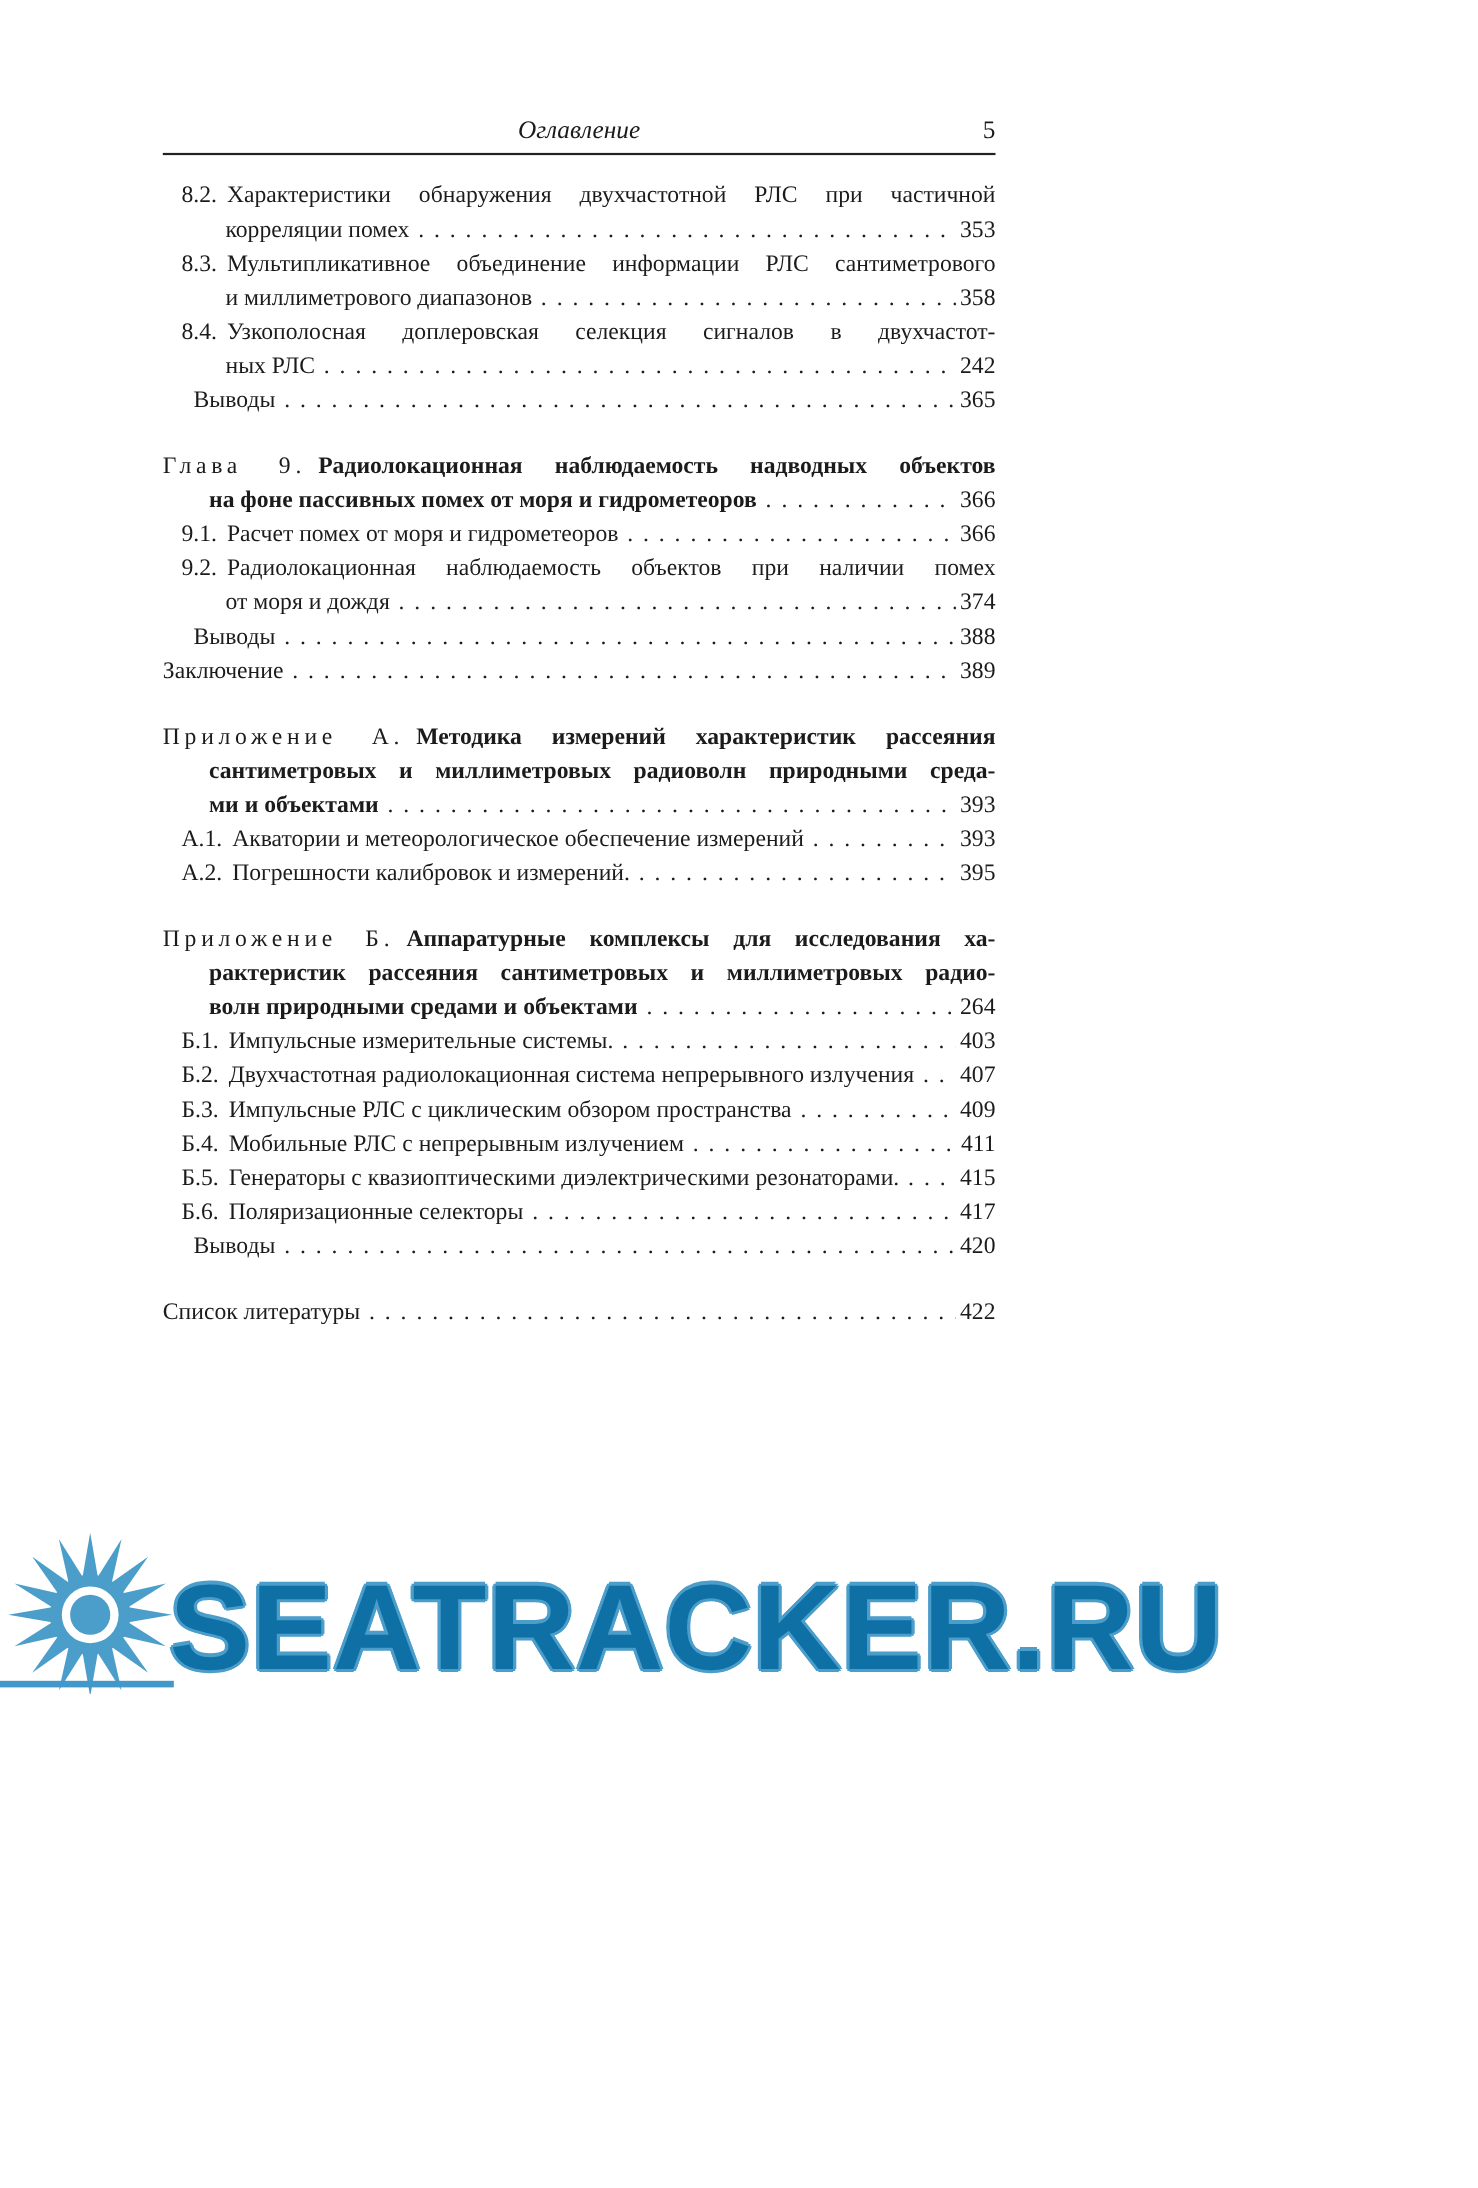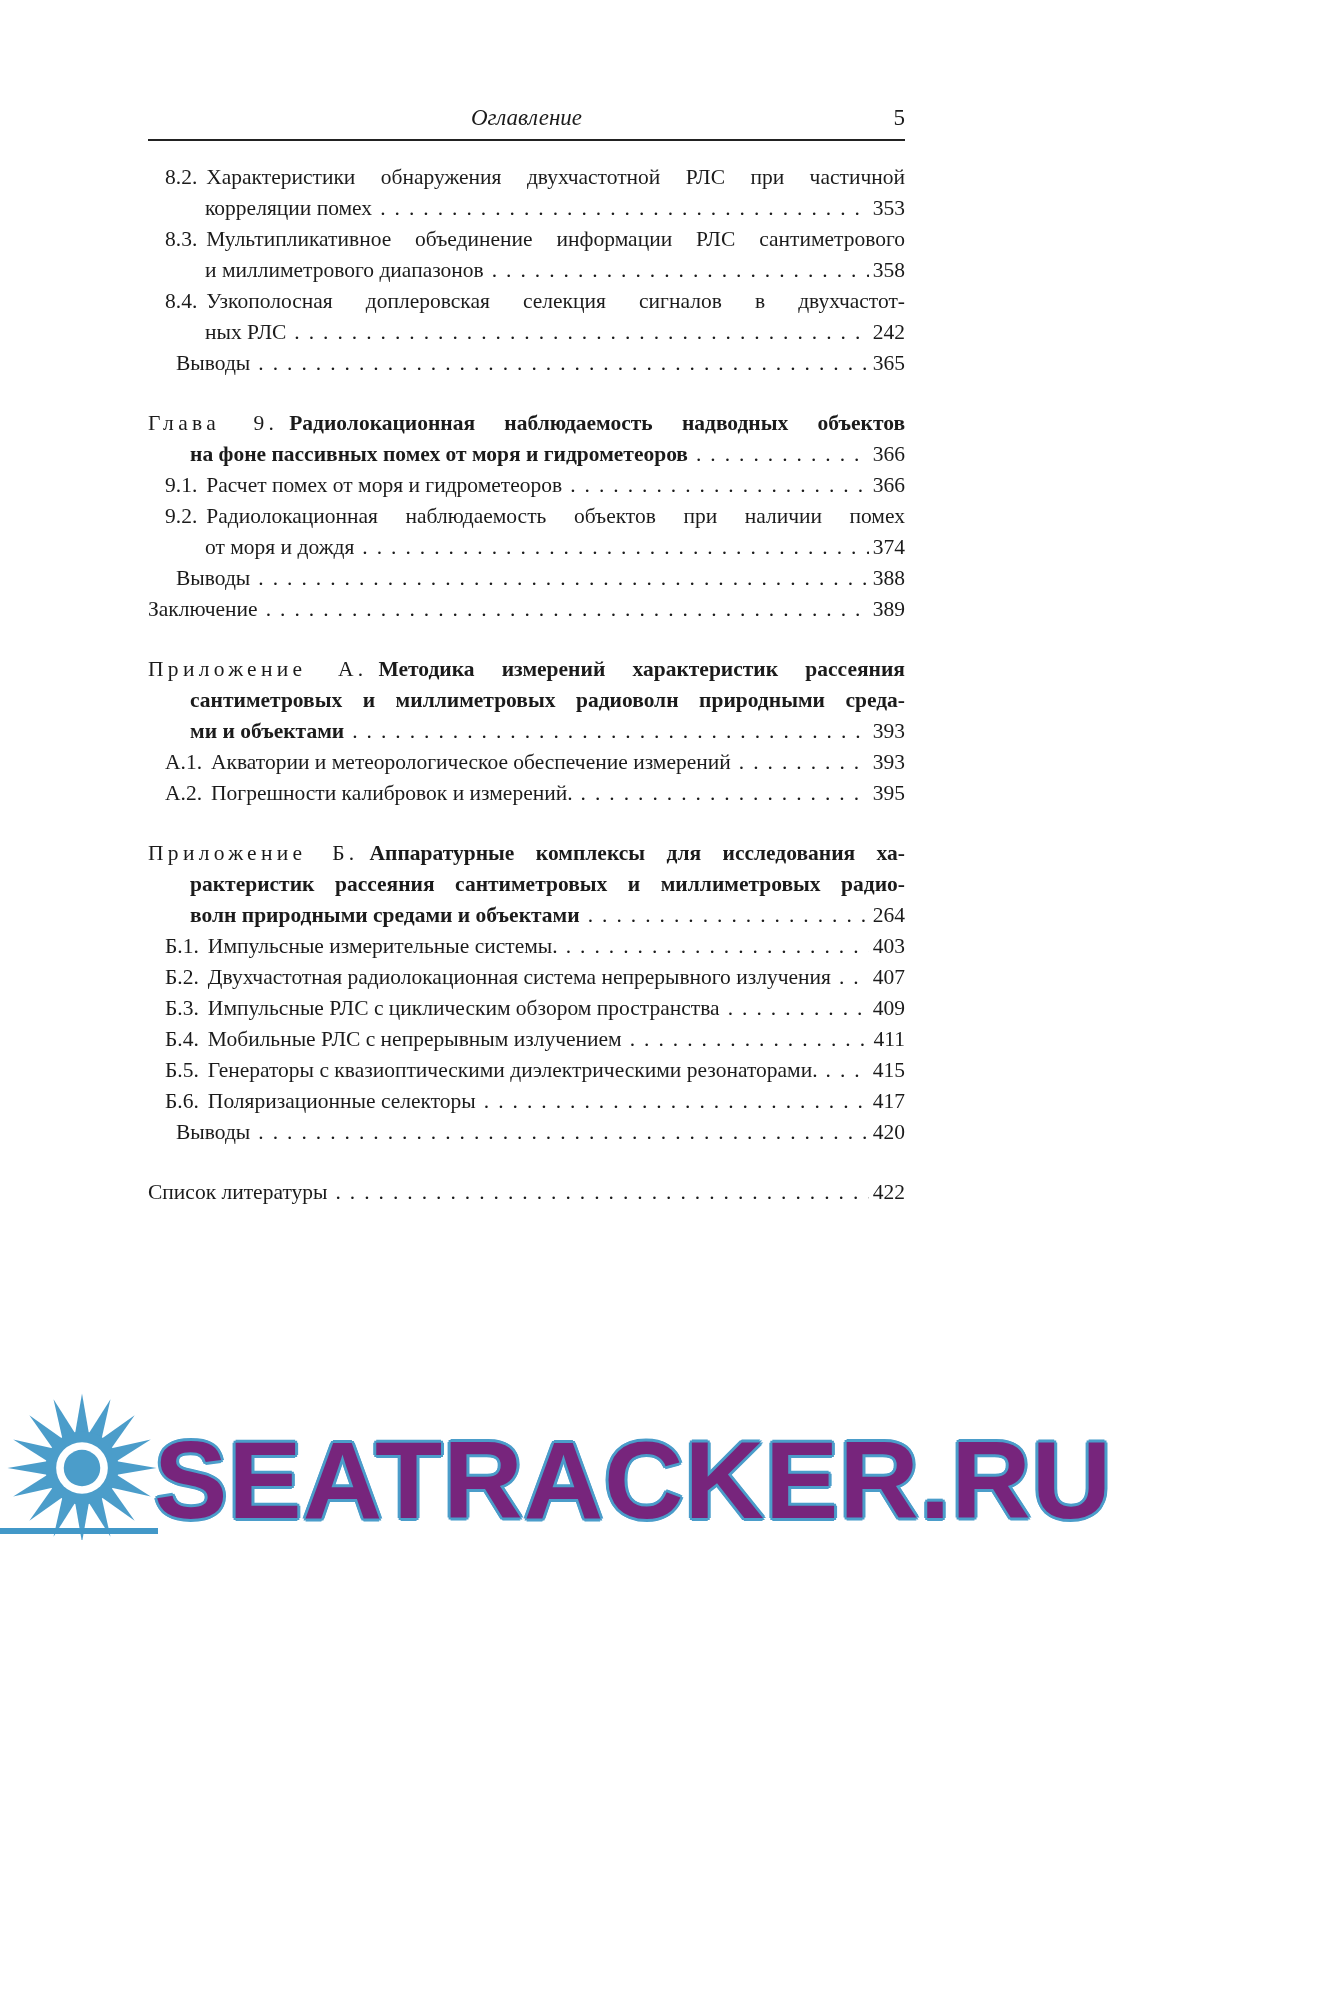--- a/index.html
+++ b/index.html
@@ -84,21 +84,21 @@
     align-items: flex-end;
     opacity: 0.95;
   }
   .sun-wrap { width: 152px; height: 152px; flex: 0 0 auto; margin-right: -4px; margin-bottom: -14px; }
   .wm-text {
     font-family: "Liberation Sans", sans-serif;
     font-weight: bold;
     font-size: 110px;
     line-height: 100px;
     letter-spacing: 1px;
-    color: #701a75;
+    color: #0369a1;
     white-space: nowrap;
     text-shadow:
       3px 0 0 #4298c8, -3px 0 0 #4298c8, 0 3px 0 #4298c8, 0 -3px 0 #4298c8,
       2px 2px 0 #4298c8, -2px 2px 0 #4298c8, 2px -2px 0 #4298c8, -2px -2px 0 #4298c8;
   }
   .wm-baseline {
     position: absolute;
     left: 0; bottom: 6px;
     width: 158px; height: 6px;
     background: #4298c8;

